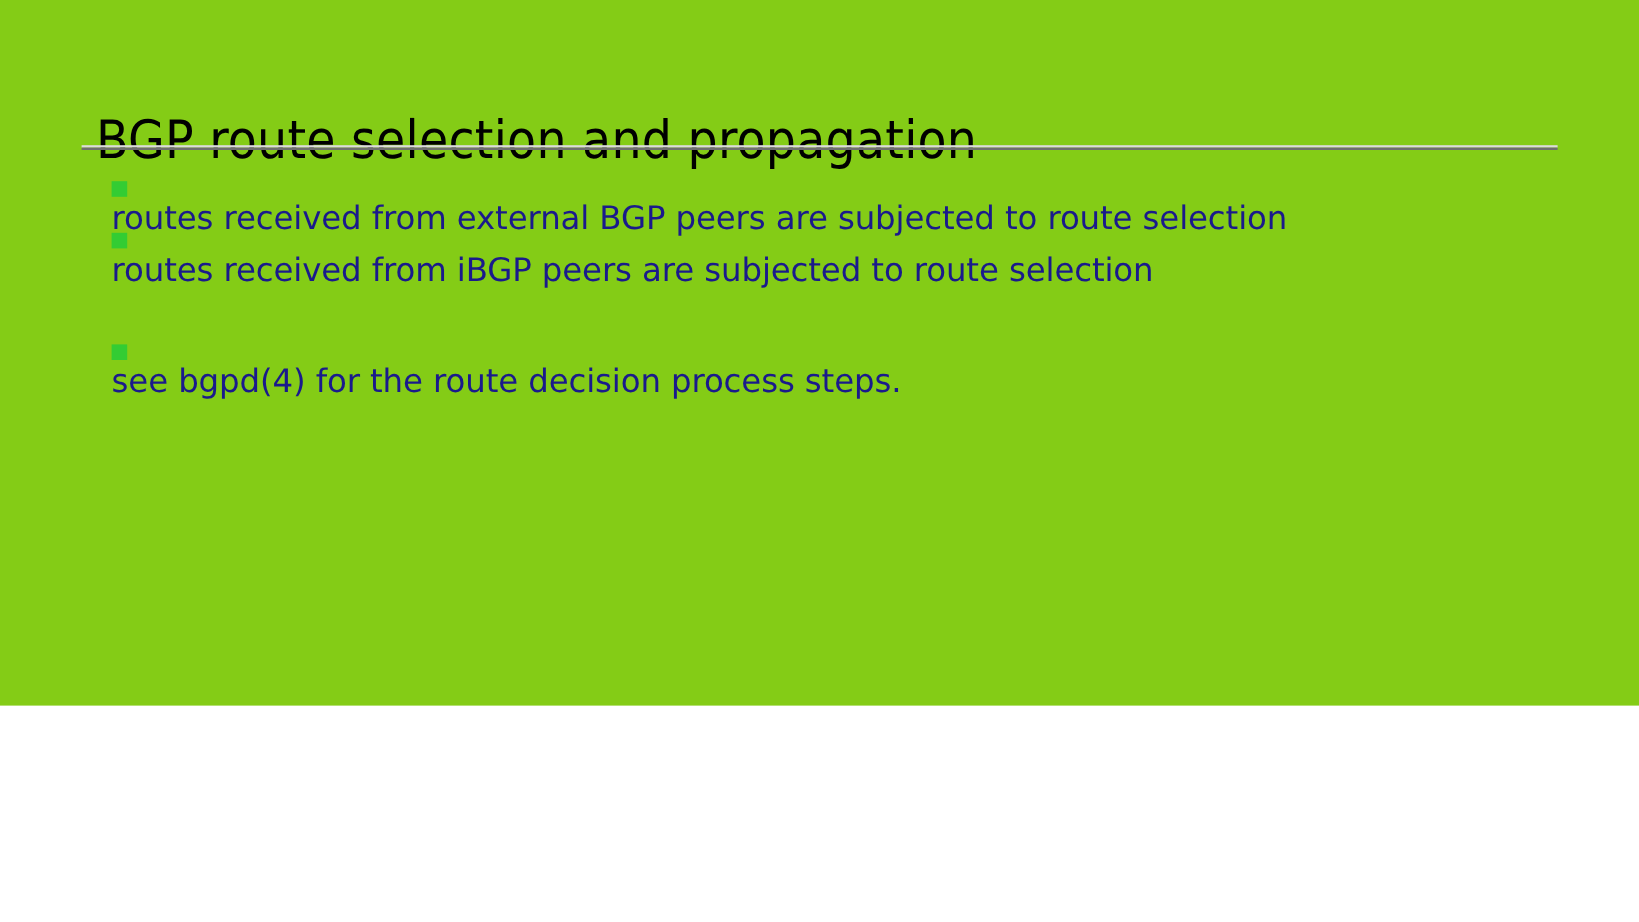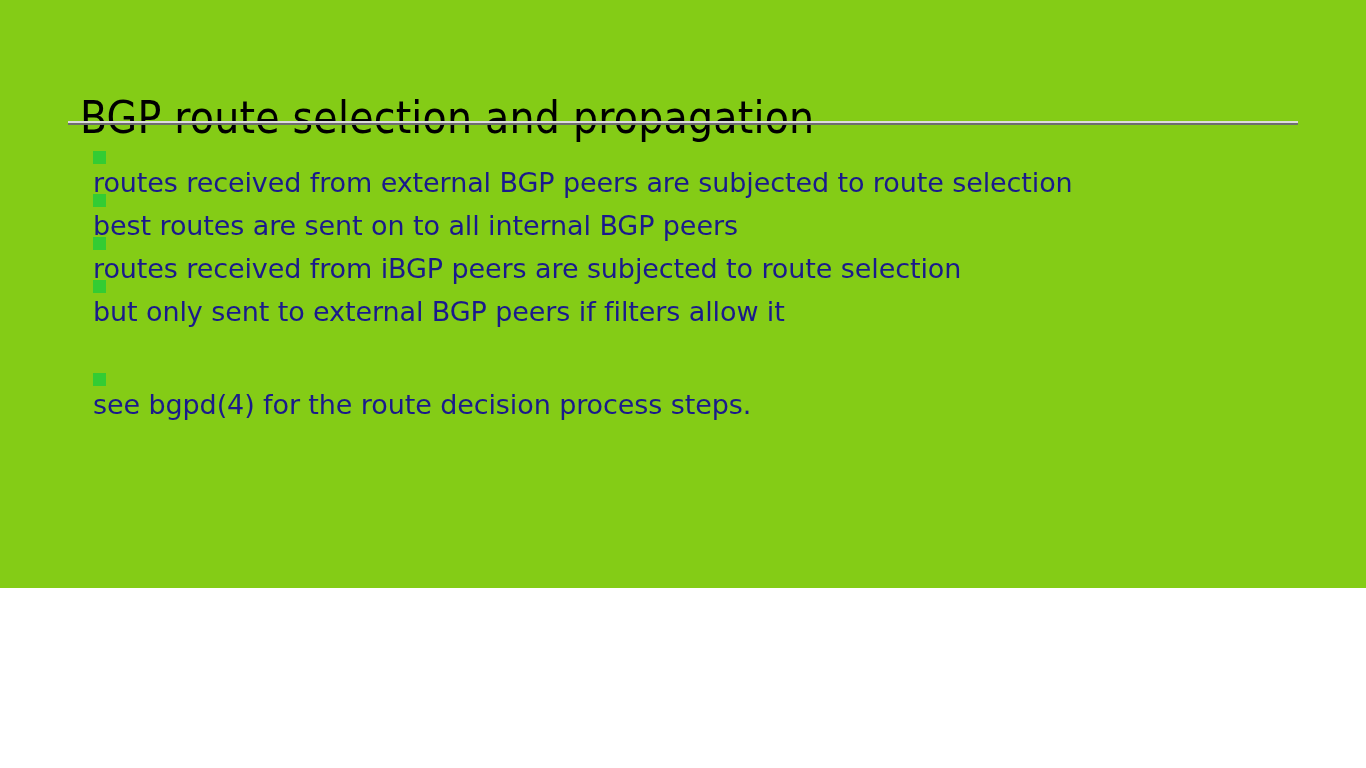--- a/index.html
+++ b/index.html
@@ -112,34 +112,26 @@
     <div class="rule-bottom"></div>
   </div>
 
   <div class="bullet-list">
 
     <div class="bullet-row">
       <span class="bullet-marker"></span>
       <span class="bullet-text">routes received from external BGP peers are subjected to route selection</span>
     </div>
 
-    <div class="bullet-row">
-      <span class="bullet-marker"></span>
-      <span class="bullet-text">best routes are sent on to all internal BGP peers</span>
-    </div>
 
     <div class="bullet-row">
       <span class="bullet-marker"></span>
       <span class="bullet-text">routes received from iBGP peers are subjected to route selection</span>
     </div>
 
-    <div class="bullet-row">
-      <span class="bullet-marker"></span>
-      <span class="bullet-text">but only sent to external BGP peers if filters allow it</span>
-    </div>
 
     <div class="bullet-row spacer">
       <span class="bullet-marker"></span>
       <span class="bullet-text"></span>
     </div>
 
     <div class="bullet-row">
       <span class="bullet-marker"></span>
       <span class="bullet-text">see bgpd(4) for the route decision process steps.</span>
     </div>

